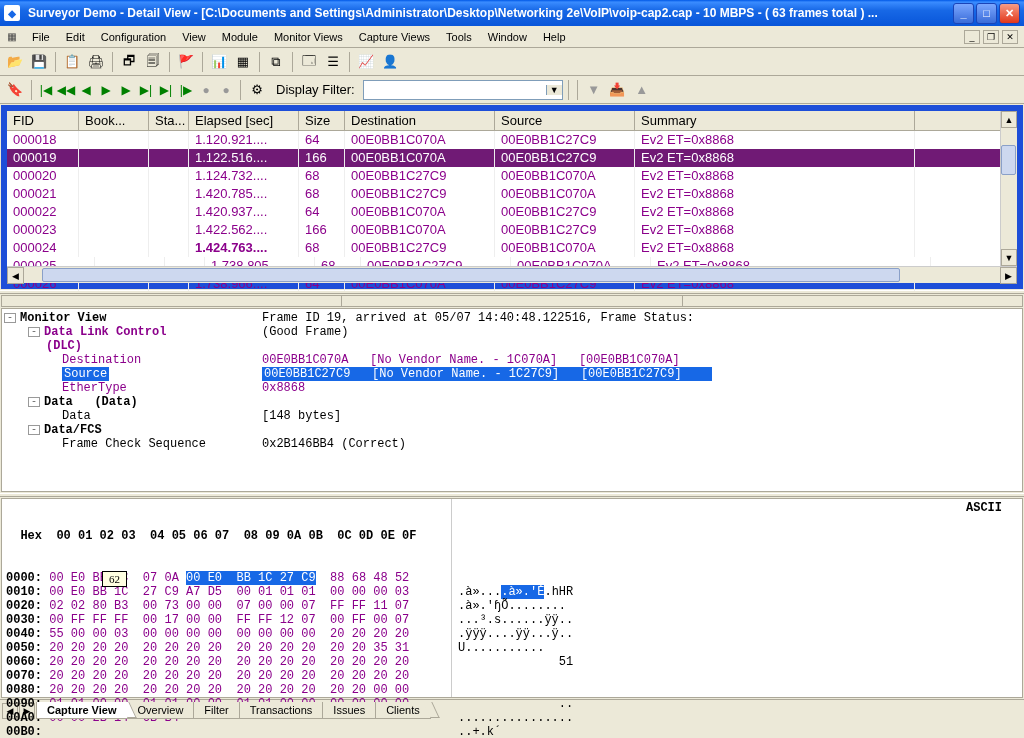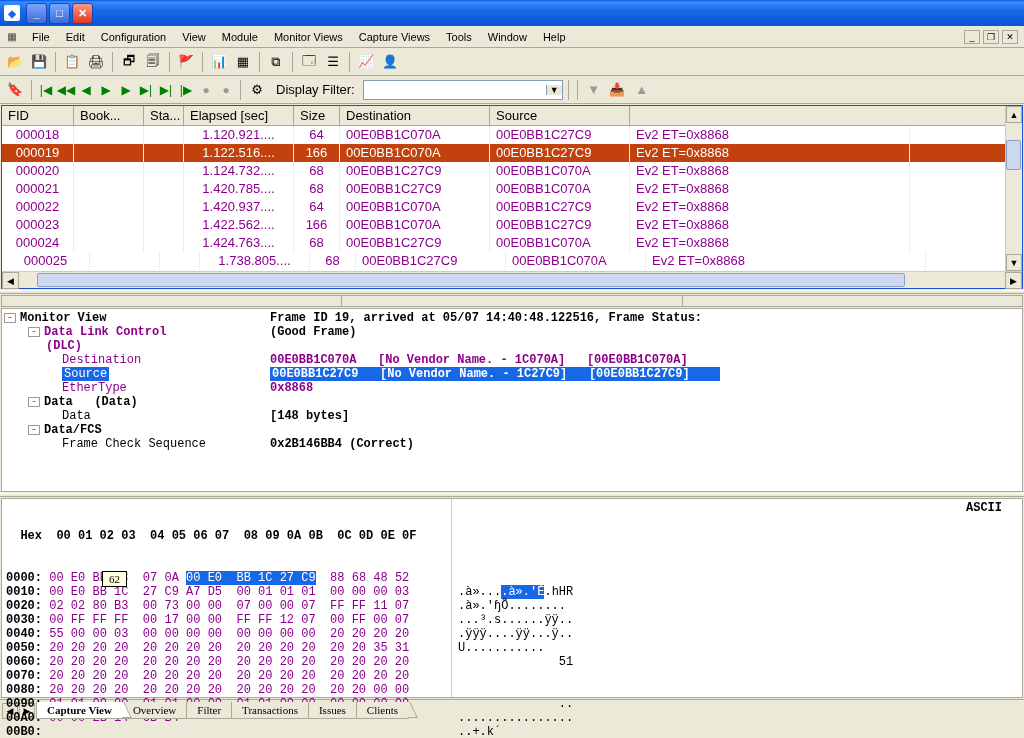--- a/index.html
+++ b/index.html
@@ -22,70 +22,71 @@
 .tbtn { width: 22px; height: 22px; display: flex; align-items: center; justify-content: center; font-size: 13px; cursor: pointer; border: 1px solid transparent; }
 .tsep { width: 1px; height: 20px; background: #aca899; margin: 0 3px; }
 
 .playbar { background: #ece9d8; height: 28px; display: flex; align-items: center; padding: 2px 4px; border-bottom: 1px solid #aca899; gap: 2px; }
 .playbtn { width: 18px; height: 18px; display: flex; align-items: center; justify-content: center; font-size: 12px; cursor: pointer; color: #008000; }
 .playbtn.dis { color: #999; }
 .filter-label { font-size: 13px; margin: 18px 6px; }
 .filter-combo { width: 200px; height: 20px; border: 1px solid #7f9db9; background: white; display: flex; align-items: center; }
 .filter-combo .dd { margin-left: auto; width: 16px; text-align: center; background: #ece9d8; border-left: 1px solid #7f9db9; cursor: pointer; font-size: 9px; }
 
-.grid-wrap { position: relative; height: 184px; border: 1px solid #1d4ed8; margin: 1px; background: white; }
+.grid-wrap { position: relative; height: 184px; border: 6px solid #1d4ed8; margin: 1px; background: white; }
 .grid-header { display: flex; background: #ece9d8; height: 20px; border-bottom: 1px solid #aca899; font-size: 13px; }
 .gh { border-right: 1px solid #aca899; padding: 2px 6px; overflow: hidden; white-space: nowrap; cursor: pointer; }
 .grid-body { height: 160px; overflow: hidden; font-size: 13px; font-family: Arial, sans-serif; }
 .grow { display: flex; height: 18px; color: #8b008b; }
-.grow.sel { background: #c2410c; color: white; }
+.grow.sel { background: #701a75; color: white; }
 .gc { border-right: 1px solid #eee; padding: 1px 6px; overflow: hidden; white-space: nowrap; }
-.gc.r { text-align: center; }
+.gc.r { text-align: left; }
 .grid-sb-v { position: absolute; right: 0; top: 0; bottom: 17px; width: 17px; background: #ece9d8; border-left: 1px solid #ccc; }
 .sb-btn { height: 17px; background: #ece9d8; border: 1px solid #aca899; font-size: 9px; display: flex; align-items: center; justify-content: center; cursor: pointer; }
 .sb-thumb-v { position: absolute; right: 1px; top: 34px; width: 15px; height: 30px; background: #cdd8ef; border: 1px solid #8aa0c8; border-radius: 2px; cursor: pointer; }
 .grid-sb-h { position: absolute; left: 0; right: 0; bottom: 0; height: 17px; background: #ece9d8; border-top: 1px solid #ccc; display: flex; }
 .sb-track-h { flex: 1; position: relative; }
 .sb-thumb-h { position: absolute; left: 18px; top: 1px; right: 100px; height: 14px; background: #cdd8ef; border: 1px solid #8aa0c8; border-radius: 2px; cursor: pointer; }
 
 .splitter { height: 4px; background: #ece9d8; border-top: 1px solid #fff; border-bottom: 1px solid #aca899; cursor: row-resize; }
 
 .detail-toolbar { height: 12px; background: #ece9d8; border: 1px solid #aca899; margin: 1px; display: flex; }
 .detail-toolbar .seg { flex: 1; border-right: 1px solid #aca899; }
 
 .detail-pane { height: 184px; border: 1px solid #aca899; margin: 1px; background: white; font-family: 'Courier New', monospace; font-size: 12px; padding: 2px; overflow: hidden; position: relative; }
 .tree-row { display: flex; white-space: pre; }
 .tree-toggle { width: 12px; text-align: center; color: #666; cursor: pointer; font-size: 10px; border: 1px solid #999; height: 10px; line-height: 8px; margin: 2px 4px 0 0; }
 .bold { font-weight: bold; }
 .purp { color: #8b008b; }
 .sel-span { background: #1768e6; color: white; padding: 0 2px; }
-.dv-val { position: absolute; left: 268px; font-weight: bold; }
+.dv-val { position: absolute; left: 260px; }
 
 .hex-pane { height: 200px; border: 1px solid #aca899; margin: 1px; background: white; font-family: 'Courier New', monospace; font-size: 12px; display: flex; position: relative; }
 .hex-left { width: 450px; padding: 2px 4px; border-right: 1px solid #ccc; white-space: pre; }
 .hex-right { flex: 1; padding: 2px 6px; white-space: pre; }
 .hex-header { font-weight: bold; }
 .hex-offset { font-weight: bold; }
 .hex-purp { color: #8b008b; }
 .hex-sel { background: #1768e6; color: white; }
 .ascii-label { position: absolute; right: 20px; top: 2px; font-weight: bold; }
 .tooltip-box { position: absolute; border: 1px solid #000; background: #ffffe1; padding: 1px 6px; font-family: Tahoma; font-size: 11px; }
 
 .tabstrip { height: 20px; background: #ece9d8; display: flex; align-items: flex-end; border-top: 1px solid #aca899; padding-left: 2px; font-size: 11px; }
 .tab-nav { width: 16px; height: 16px; border: 1px solid #aca899; margin-right: 1px; display: flex; align-items: center; justify-content: center; font-size: 9px; cursor: pointer; background: #ece9d8; }
-.tab { padding: 2px 10px; border: 1px solid #aca899; border-top: none; background: #ece9d8; cursor: pointer; margin-right: -1px; position: relative; font-family: Liberation Serif, serif; }
+.tab { padding: 2px 10px; border: 1px solid #aca899; border-top: none; background: #ece9d8; cursor: pointer; margin-right: -1px; position: relative; }
 .tab::before { content:''; position:absolute; right:-6px; top:0; bottom:0; width:8px; background:#ece9d8; transform:skewX(25deg); border-right:1px solid #aca899; border-bottom:1px solid #aca899;}
 .tab.active { background: white; font-weight: bold; z-index:1;}
 .tab.active::before{ background:white;}
 </style>
 </head>
 <body>
 
 <div class="titlebar">
   <div class="titlebar-icon">◆</div>
+  <div class="titlebar-text">Surveyor Demo - Detail View - [C:\Documents and Settings\Administrator\Desktop\Networking 2e\VoIP\voip-cap2.cap - 10 MBPS - ( 63 frames total ) ...</div>
   <div class="winbtn min">_</div>
   <div class="winbtn max">□</div>
   <div class="winbtn close">✕</div>
 </div>
 
 <div class="menubar">
   <div class="small-icon">▦</div>
   <div id="menu-items" style="display: flex;">
       <div class="menuitem">File</div>
       <div class="menuitem">Edit</div>
@@ -158,20 +159,21 @@
 
 <div class="grid-wrap">
   <div class="grid-header" id="grid-header">
       <div class="gh" style="width: 72px;">FID</div>
       <div class="gh" style="width: 70px;">Book...</div>
       <div class="gh" style="width: 40px;">Sta...</div>
       <div class="gh" style="width: 110px;">Elapsed [sec]</div>
       <div class="gh" style="width: 46px;">Size</div>
       <div class="gh" style="width: 150px;">Destination</div>
       <div class="gh" style="width: 140px;">Source</div>
+      <div class="gh" style="width: 280px;">Summary</div>
     </div>
   <div class="grid-body" id="grid-body">
       <div class="grow">
         <div class="gc r" style="width: 72px;">000018</div>
         <div class="gc" style="width: 70px;"></div>
         <div class="gc" style="width: 40px;"></div>
         <div class="gc r" style="width: 110px;">1.120.921....</div>
         <div class="gc r" style="width: 46px;">64</div>
         <div class="gc" style="width: 150px;">00E0BB1C070A</div>
         <div class="gc" style="width: 140px;">00E0BB1C27C9</div>
@@ -224,21 +226,21 @@
         <div class="gc r" style="width: 110px;">1.422.562....</div>
         <div class="gc r" style="width: 46px;">166</div>
         <div class="gc" style="width: 150px;">00E0BB1C070A</div>
         <div class="gc" style="width: 140px;">00E0BB1C27C9</div>
         <div class="gc" style="width: 280px;">Ev2 ET=0x8868</div>
       </div>
       <div class="grow">
         <div class="gc r" style="width: 72px;">000024</div>
         <div class="gc" style="width: 70px;"></div>
         <div class="gc" style="width: 40px;"></div>
-        <div class="gc r" style="width: 110px;">1.424.763....</div>
+        <div class="gc r" style="width: 110px; font-weight: bold;">1.424.763....</div>
         <div class="gc r" style="width: 46px;">68</div>
         <div class="gc" style="width: 150px;">00E0BB1C27C9</div>
         <div class="gc" style="width: 140px;">00E0BB1C070A</div>
         <div class="gc" style="width: 280px;">Ev2 ET=0x8868</div>
       </div>
       <div class="grow">
         <div class="gc r" style="width: 88px;">000025</div>
         <div class="gc" style="width: 70px;"></div>
         <div class="gc" style="width: 40px;"></div>
         <div class="gc r" style="width: 110px;">1.738.805....</div>

